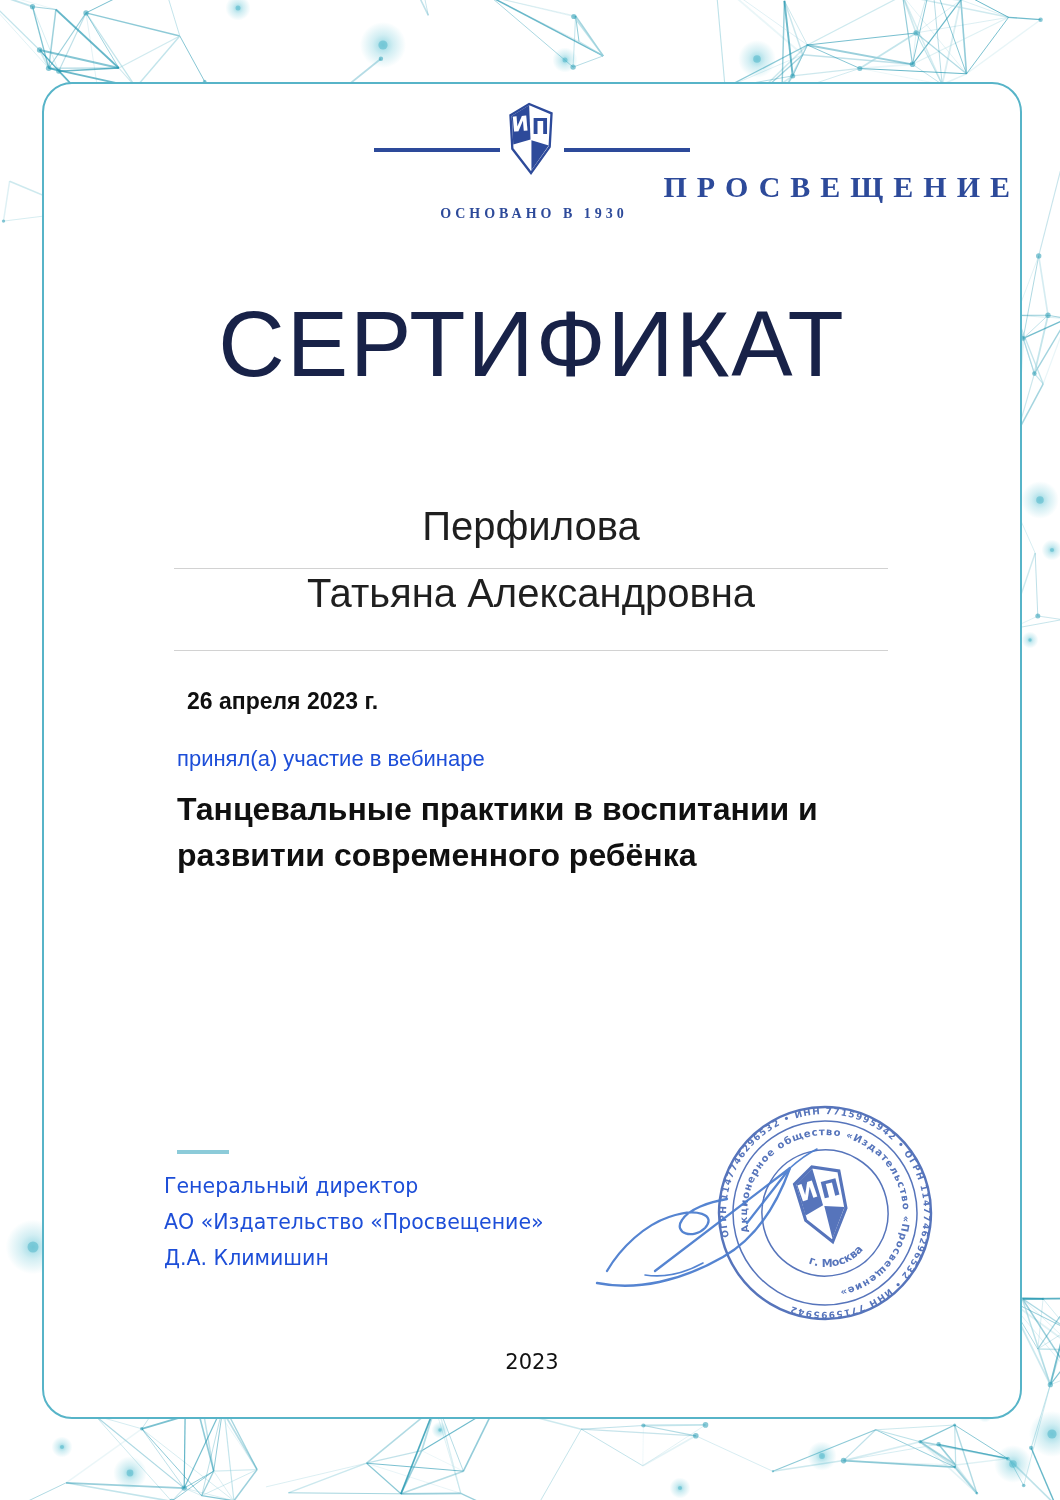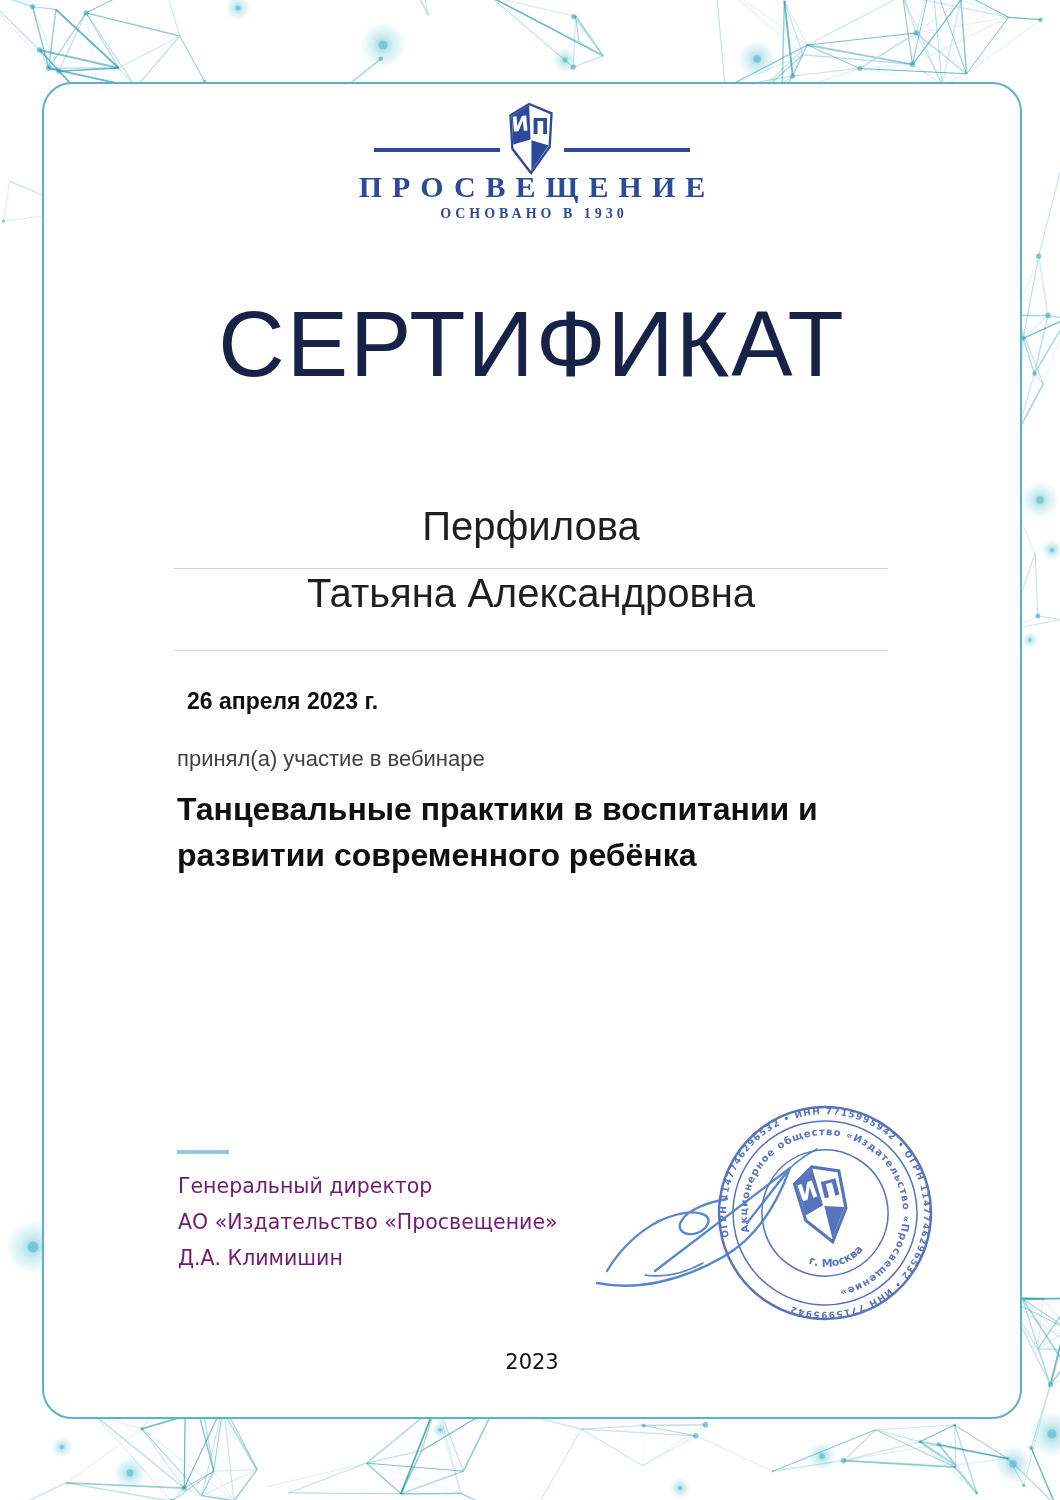--- a/index.html
+++ b/index.html
@@ -6,43 +6,43 @@
   .canvas{position:relative;width:1060px;height:1500px;overflow:hidden;background:#ffffff;
           font-family:"Liberation Sans",sans-serif;}
   #plexus-svg{position:absolute;left:0;top:0;z-index:0;}
   
   .card{position:absolute;left:42px;top:82px;width:976px;height:1333px;background:#ffffff;
         border:2.5px solid #57b4c8;border-radius:30px;z-index:1;}
   
   .logo-mark{position:absolute;left:459px;top:18px;width:56px;height:73px;}
   .logo-bar{position:absolute;top:64px;height:4px;width:126px;background:#2d4a9a;}
   .logo-bar.left{left:330px;} .logo-bar.right{left:520px;}
-  .brand{position:absolute;left:0;top:86px;width:976px;text-align:center;color:#2d4a9a;
+  .brand{position:absolute;left:0;top:86px;width:976px;text-align:right;color:#2d4a9a;
          font-family:"Liberation Serif",serif;font-weight:700;font-size:30px;letter-spacing:10px;text-indent:10px;}
   .since{position:absolute;left:0;top:122px;width:976px;text-align:center;color:#2d4a9a;
          font-family:"Liberation Serif",serif;font-weight:600;font-size:14px;letter-spacing:4px;text-indent:4px;}
   .cert-title{position:absolute;left:0;top:212px;width:976px;text-align:center;color:#182248;
               font-size:92px;font-weight:500;letter-spacing:2px;line-height:1.05;}
   
   .name{position:absolute;left:130px;width:714px;text-align:center;color:#1f1f1f;font-size:40px;font-weight:400;}
   .name.n1{top:420px;} .name.n2{top:487px;}
   .rule{position:absolute;left:130px;width:714px;height:1px;background:#d2d2d2;}
   .rule.r1{top:484px;} .rule.r2{top:566px;}
   
   .date{position:absolute;left:143px;top:604px;font-size:23px;font-weight:700;color:#101010;}
-  .participation{position:absolute;left:133px;top:662px;font-size:22px;color:#404040;}
+  .participation{position:absolute;left:133px;top:662px;font-size:22px;color:#1d4ed8;}
   .webinar{position:absolute;left:133px;top:702px;width:700px;font-size:32px;font-weight:700;
            color:#101010;line-height:46px;}
   .duration{position:absolute;left:133px;top:934px;font-size:23px;color:#1b1b1b;
             font-family:"DejaVu Sans",sans-serif;display:flex;align-items:baseline;}
   .duration .val{font-weight:700;color:#101010;border-bottom:2px solid #6a6a6a;
                  padding:0 4px 8px 4px;margin:0 16px;min-width:78px;text-align:center;}
   
   .teal-dash{position:absolute;left:133px;top:1066px;width:52px;height:4px;background:#8ccbd9;}
-  .signatory{position:absolute;left:134px;top:1084px;font-size:20.5px;line-height:36px;color:#701a75;
+  .signatory{position:absolute;left:120px;top:1084px;font-size:20.5px;line-height:36px;color:#1d4ed8;
              font-family:"DejaVu Sans",sans-serif;}
   .year{position:absolute;left:0;top:1266px;width:976px;text-align:center;font-size:21px;color:#111111;
         font-family:"DejaVu Sans",sans-serif;}
   
   .seal{position:absolute;left:585px;top:1075px;width:380px;height:262px;z-index:3;}
 </style>
 </head>
 <body>
 
 <div class="canvas">

